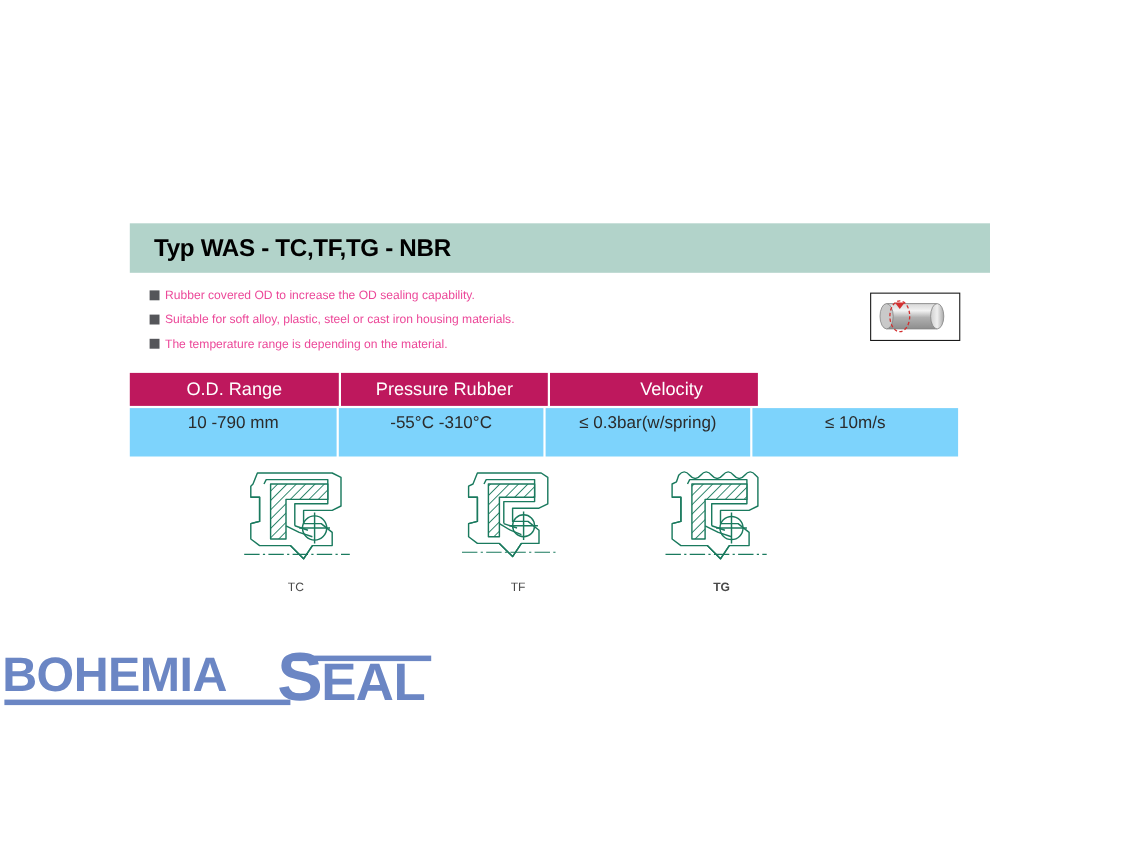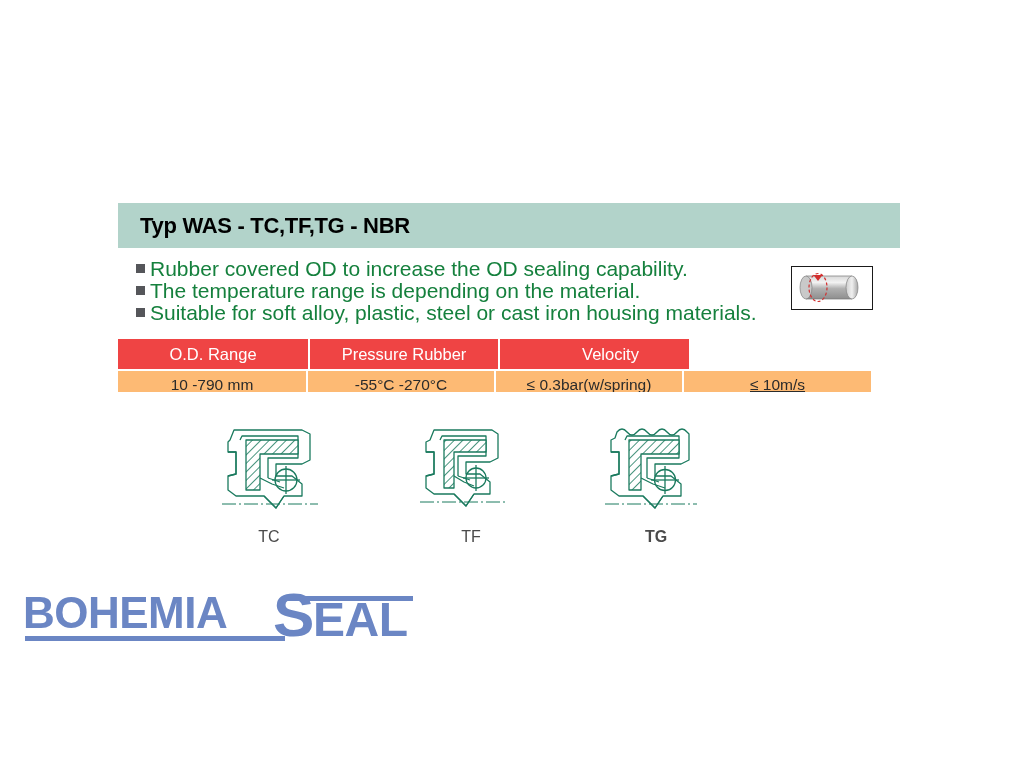--- a/index.html
+++ b/index.html
@@ -52,22 +52,22 @@
   }
   .bullet-mark {
     width: 9px;
     height: 9px;
     background: #55565a;
     margin-top: 6px;
     margin-right: 5px;
     flex: 0 0 auto;
   }
   .bullet-text {
-    font-size: 21px;
-    color: #15803d;
+    font-size: 11px;
+    color: #ec4899;
     line-height: 22px;
     white-space: nowrap;
   }
 
   
   #shaft-icon {
     position: absolute;
     left: 791px;
     top: 266px;
     width: 82px;
@@ -90,90 +90,90 @@
   .tbl-row.header-row {
     margin-bottom: 2px;
   }
   .cell {
     box-sizing: border-box;
     text-align: center;
     white-space: nowrap;
     overflow: hidden;
   }
   .head-cell {
-    background: #ef4444;
+    background: #be185d;
     color: #ffffff;
     height: 30px;
     line-height: 30px;
     font-size: 16.5px;
     margin-right: 2px;
   }
   .head-cell:last-child { margin-right: 0; padding-left: 32px; }
   .data-cell {
-    background: #fdba74;
+    background: #7dd3fc;
     color: #2b2b2b;
-    height: 21px;
+    height: 44px;
     line-height: 27px;
     font-size: 15.5px;
     margin-right: 2px;
   }
-  .data-cell:last-child { margin-right: 4px; text-decoration: underline; }
+  .data-cell:last-child { margin-right: 4px; }
   .col-0 { width: 190px; }
   .col-1 { width: 188px; }
   .col-2 { width: 188px; }
   .col-3 { width: 189px; }
 
   
   .seal-fig {
     position: absolute;
     top: 418px;
   }
   #fig-tc { left: 206px; }
   #fig-tf { left: 408px; }
   #fig-tg { left: 593px; }
 
   .seal-label {
     position: absolute;
     top: 528px;
-    font-size: 16px;
+    font-size: 11px;
     color: #4a4a4a;
     text-align: center;
     width: 60px;
   }
   #label-tc { left: 239px; }
   #label-tf { left: 441px; }
   #label-tg { left: 626px; font-weight: bold; }
 
   
   #logo {
     position: absolute;
-    left: 23px;
+    left: 2px;
     top: 588px;
     width: 400px;
     height: 60px;
   }
 </style>
 </head>
 <body>
 
 <div id="title-band"></div>
 <div id="title-text">Typ WAS - TC,TF,TG - NBR</div>
 
 <div id="bullets">
   <div class="bullet-row">
     <span class="bullet-mark"></span>
     <span class="bullet-text">Rubber covered OD to increase the OD sealing capability.</span>
   </div>
   <div class="bullet-row">
     <span class="bullet-mark"></span>
-    <span class="bullet-text">The temperature range is depending on the material.</span>
+    <span class="bullet-text">Suitable for soft alloy, plastic, steel or cast iron housing materials.</span>
   </div>
   <div class="bullet-row">
     <span class="bullet-mark"></span>
-    <span class="bullet-text">Suitable for soft alloy, plastic, steel or cast iron housing materials.</span>
+    <span class="bullet-text">The temperature range is depending on the material.</span>
   </div>
 </div>
 
 <div id="shaft-icon">
   <svg width="79" height="41" viewBox="0 0 79 41">
     <defs>
       <linearGradient id="shaftGrad" x1="0" y1="0" x2="0" y2="1">
         <stop offset="0%" stop-color="#d8d8d8"></stop>
         <stop offset="28%" stop-color="#f2f2f2"></stop>
         <stop offset="55%" stop-color="#b0b0b0"></stop>
@@ -200,21 +200,21 @@
 </div>
 
 <div id="spec-table">
   <div class="tbl-row header-row">
     <div class="cell head-cell col-0">O.D. Range</div>
     <div class="cell head-cell col-2">Pressure Rubber</div>
     <div class="cell head-cell col-3">Velocity</div>
   </div>
   <div class="tbl-row">
     <div class="cell data-cell col-0">10 -790 mm</div>
-    <div class="cell data-cell col-1">-55°C -270°C</div>
+    <div class="cell data-cell col-1">-55°C -310°C</div>
     <div class="cell data-cell col-2">≤ 0.3bar(w/spring)</div>
     <div class="cell data-cell col-3">≤ 10m/s</div>
   </div>
 </div>
 
 <div class="seal-fig" id="fig-tc">
   <svg width="130" height="105" viewBox="0 0 130 105">
     <defs>
       <pattern id="hatchTC" patternUnits="userSpaceOnUse" width="6" height="6" patternTransform="rotate(45)">
         <rect width="6" height="6" fill="#ffffff"></rect>

